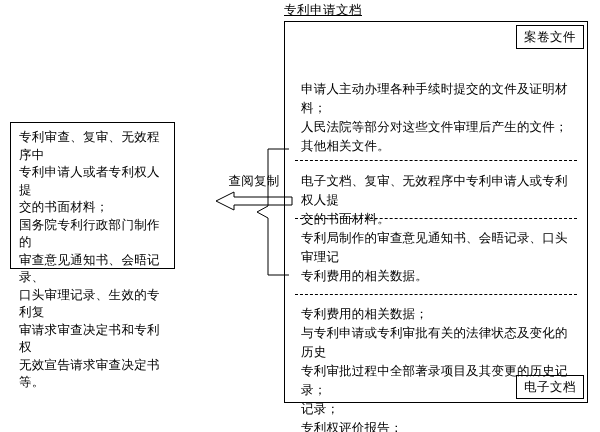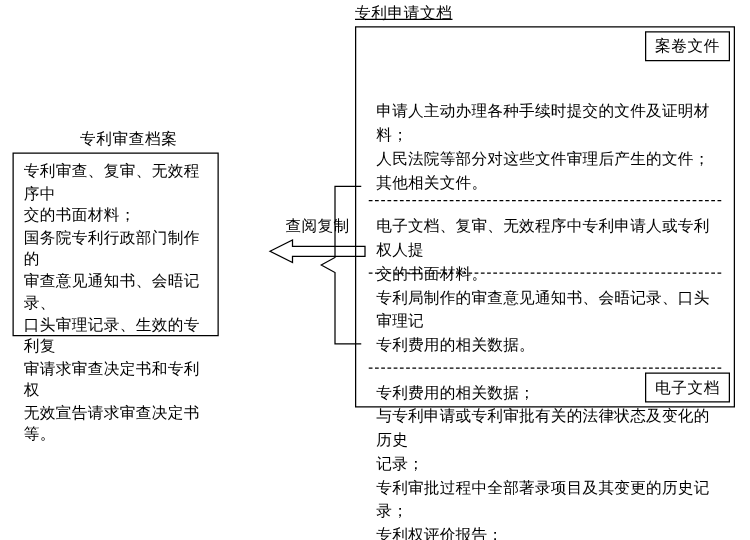--- a/index.html
+++ b/index.html
@@ -77,21 +77,21 @@
     font-size: 12.5px;
     line-height: 16px;
     letter-spacing: 0.5px;
     text-decoration: underline;
   }
   .right-box {
     position: absolute;
     left: 284px;
     top: 21px;
     width: 304px;
-    height: 305px;
+    height: 382px;
     border: 1px solid #000;
     box-sizing: border-box;
     text-decoration: underline;
   }
 
   .tag {
     position: absolute;
     border: 1px solid #000;
     box-sizing: border-box;
     font-size: 12.5px;
@@ -146,24 +146,24 @@
     top: 148px;
     width: 34px;
     height: 128px;
   }
 </style>
 </head>
 <body>
 
 <div class="stage">
 
-  <div class="left-title">专利审查档案</div>
 
   <div class="left-box">
     <p>专利审查、复审、无效程序中</p>
+    <p>专利申请人或者专利权人提</p>
     <p>交的书面材料；</p>
     <p>国务院专利行政部门制作的</p>
     <p>审查意见通知书、会晤记录、</p>
     <p>口头审理记录、生效的专利复</p>
     <p>审请求审查决定书和专利权</p>
     <p>无效宣告请求审查决定书等。</p>
   </div>
 
   <div class="arrow-label">查阅复制</div>
 
@@ -204,20 +204,20 @@
     <div class="sec sec-3">
       <p>专利局制作的审查意见通知书、会晤记录、口头审理记</p>
       <p>专利费用的相关数据。</p>
     </div>
 
     <div class="dashed dash-3"></div>
 
     <div class="sec sec-4">
       <p>专利费用的相关数据；</p>
       <p>与专利申请或专利审批有关的法律状态及变化的历史</p>
+      <p>专利审批过程中全部著录项目及其变更的历史记录；</p>
       <p>记录；</p>
-      <p>专利审批过程中全部著录项目及其变更的历史记录；</p>
       <p>专利权评价报告；</p>
 
     </div>
 
   </div>
 </div>
 
 </body></html>

